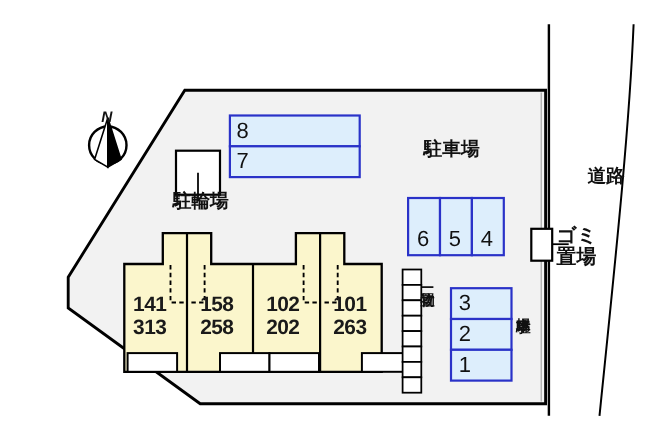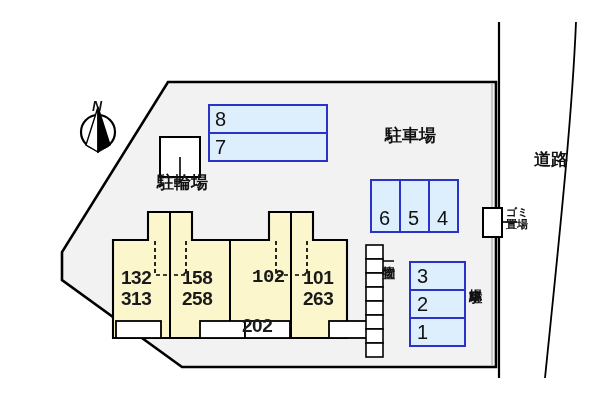--- a/index.html
+++ b/index.html
@@ -51,24 +51,25 @@
     font-weight: bold;
     color: #111111;
   }
   .vert {
     writing-mode: vertical-rl;
     text-orientation: upright;
     line-height: 1.02;
   }
   .grid2 {
     display: block;
-    font-size: 11px;
+    font-size: 18px;
     font-weight: bold;
     line-height: 1.05;
     letter-spacing: 0px;
+    font-family: Liberation Mono, monospace;
   }
   .compass-n {
     font-size: 14px;
     font-weight: bold;
     font-style: italic;
   }
 </style>
 </head>
 <body>
 
@@ -175,25 +176,25 @@
   </span>
 
   <span class="lbl lbl-jp-sm vert" style="left:382px; top:256px;">物置</span>
 
   <span class="lbl lbl-stall" style="left:417px; top:266px;">3</span>
   <span class="lbl lbl-stall" style="left:417px; top:294px;">2</span>
   <span class="lbl lbl-stall" style="left:417px; top:322px;">1</span>
 
   <span class="lbl lbl-jp-sm vert" style="left:469px; top:279px;">駐車場</span>
 
-  <span class="lbl lbl-unit" style="left:121px; top:268px;">132</span>
+  <span class="lbl lbl-unit" style="left:121px; top:268px;">141</span>
   <span class="lbl lbl-unit" style="left:121px; top:289px;">313</span>
 
   <span class="lbl lbl-unit" style="left:182px; top:268px;">158</span>
   <span class="lbl lbl-unit" style="left:182px; top:289px;">258</span>
 
-  <span class="lbl lbl-unit" style="left:252px; top:268px;font-family:Liberation Mono, monospace;">102</span>
-  <span class="lbl lbl-unit" style="left:242px; top:289px;margin-top:27px;">202</span>
+  <span class="lbl lbl-unit" style="left:242px; top:268px;">102</span>
+  <span class="lbl lbl-unit" style="left:242px; top:289px;">202</span>
 
   <span class="lbl lbl-unit" style="left:303px; top:268px;text-align:right;">101</span>
   <span class="lbl lbl-unit" style="left:303px; top:289px;">263</span>
 
 </div>
 
 </body></html>

